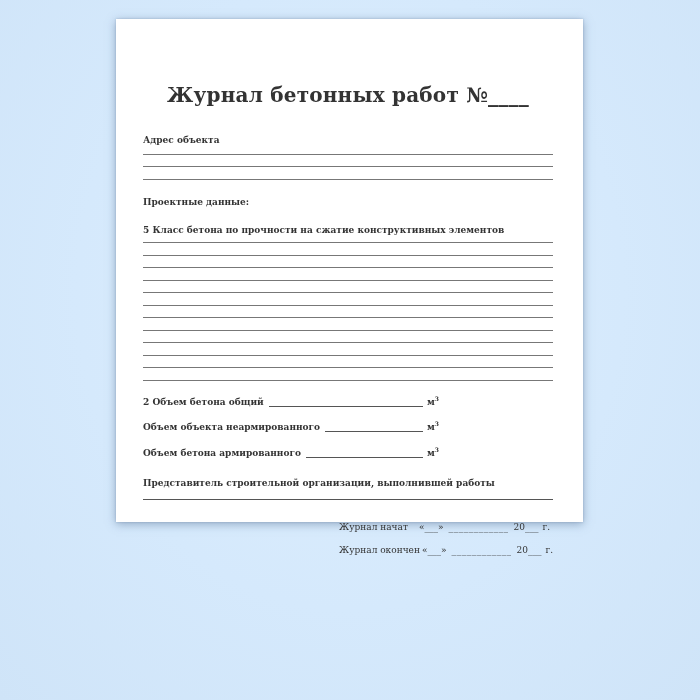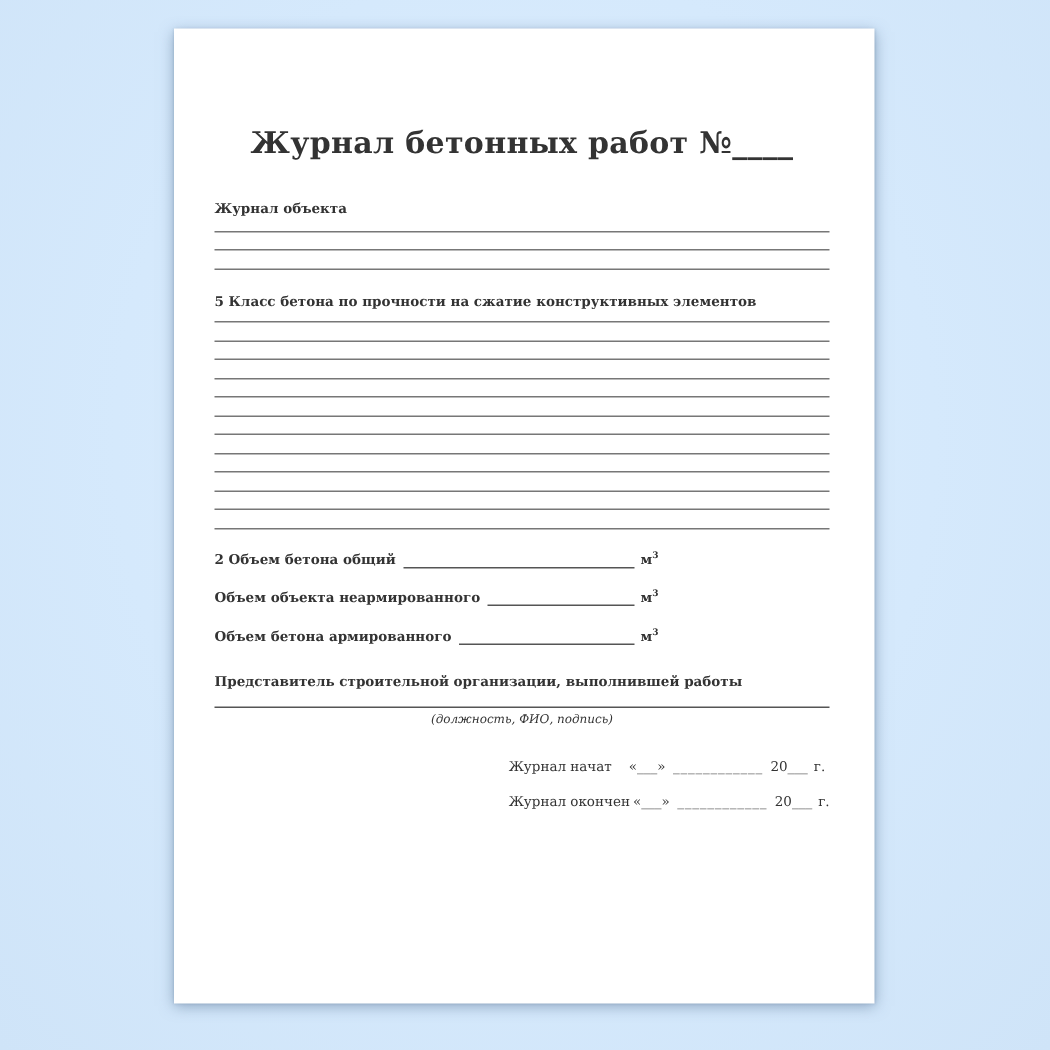--- a/index.html
+++ b/index.html
@@ -13,21 +13,21 @@
   html,body{width:700px;height:700px;overflow:hidden;}
   body{
     font-family:"DejaVu Serif","Liberation Serif",serif;
     background:radial-gradient(ellipse at 50% 42%, var(--bg-center) 0%, #d5e9fc 55%, var(--bg-edge) 100%);
     position:relative;
     color:var(--text);
   }
   .paper{
     position:absolute;
     left:116px; top:19px;
-    width:467px; height:650px;
+    width:467px; height:503px;
     background:var(--paper);
     box-shadow:0 2px 9px rgba(88,114,148,0.55), 0 0 2px rgba(88,114,148,0.35);
   }
   .content{
     padding:0 30px 0 27px;
     height:100%;
   }
   .doc-title{
     margin-top:64px;
     font-size:20px;
@@ -104,27 +104,28 @@
   .jyear{margin-right:4px;}
 </style>
 </head>
 <body>
 
 <div class="paper">
   <div class="content">
 
     <div class="doc-title">Журнал бетонных работ №____</div>
 
-    <div class="label addr-label">Журнал объекта</div>
+    <div class="label addr-label">Адрес объекта</div>
     <div class="rules addr">
         <div class="rule"></div>
         <div class="rule"></div>
         <div class="rule"></div>
       </div>
 
+    <div class="label section-heading">Проектные данные:</div>
 
     <div class="label item-label">5 Класс бетона по прочности на сжатие конструктивных элементов</div>
     <div class="rules cls">
         <div class="rule"></div>
         <div class="rule"></div>
         <div class="rule"></div>
         <div class="rule"></div>
         <div class="rule"></div>
         <div class="rule"></div>
         <div class="rule"></div>
@@ -148,21 +149,20 @@
     </div>
 
     <div class="vol-row">
       <span class="vol-label">Объем бетона армированного</span>
       <span class="fill-line"></span>
       <span class="unit"><span>м</span><sup>3</sup></span>
     </div>
 
     <div class="label rep-label">Представитель строительной организации, выполнившей работы</div>
     <div class="sig-line"></div>
-    <div class="sig-hint">(должность, ФИО, подпись)</div>
 
     <div class="journal-block">
       <div class="journal-row">
         <span class="jlabel">Журнал начат</span>
         <span class="jday">«___»</span>
         <span class="jmonth">____________</span>
         <span class="jyear">20___</span>
         <span class="jsuffix">г.</span>
       </div>
       <div class="journal-row">

